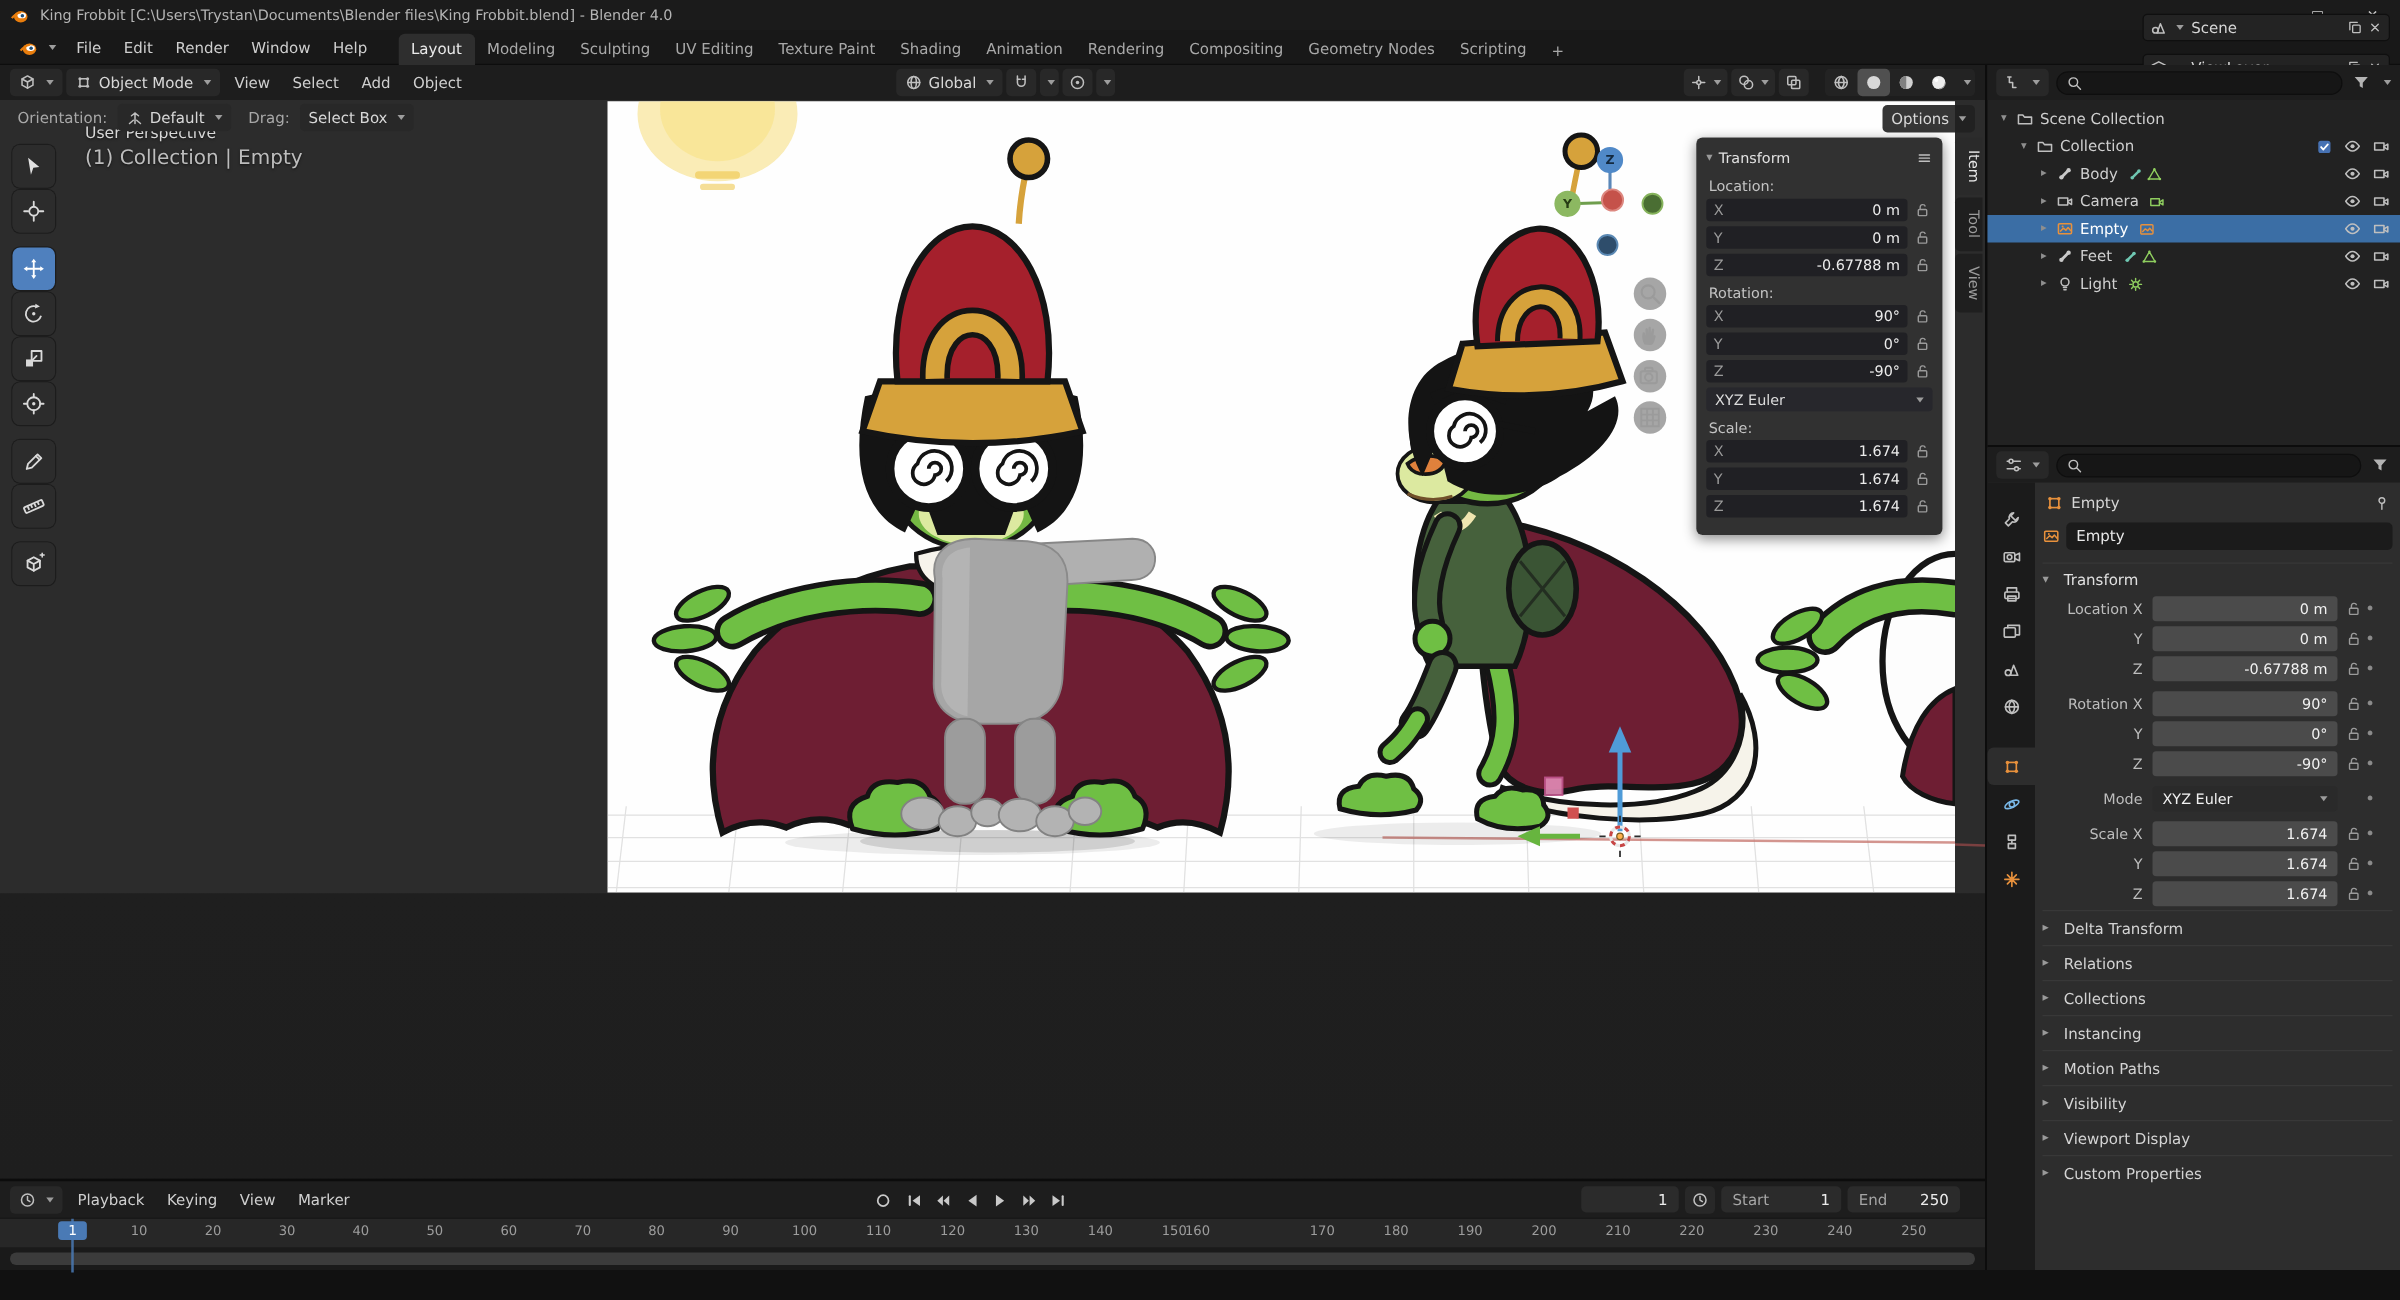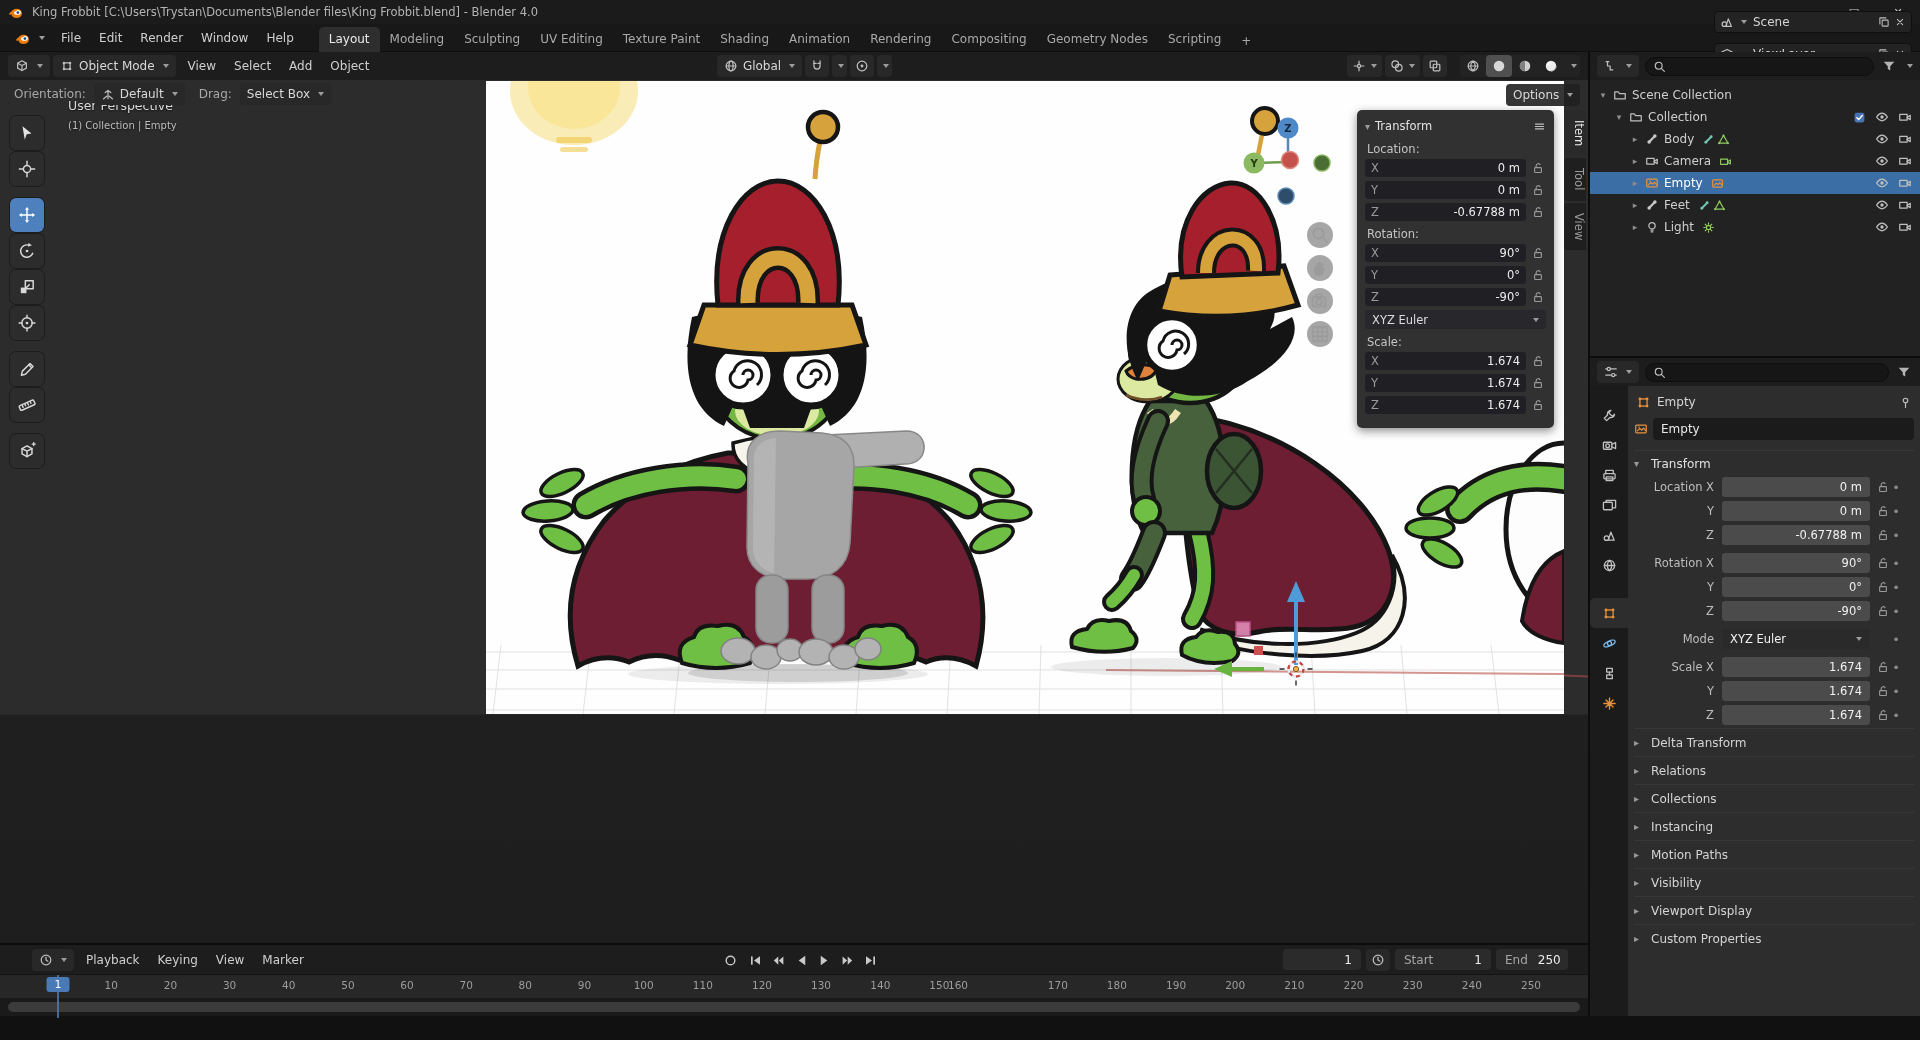--- a/index.html
+++ b/index.html
@@ -41,21 +41,21 @@
   .shade-btn { width:26px; height:22px; display:flex; align-items:center; justify-content:center; border-radius:4px; }
   .shade-btn.active { background:#505050; }
   .shade-btn.slim { width:16px; }
 
   
   #viewport { position:relative; flex:1; overflow:hidden; background:linear-gradient(180deg,#2c2c2c 0px,#2c2c2c 634px,#1f1f1f 635px,#1e1e1e 100%); }
   #ref-image { position:absolute; left:486px; top:1px; width:1078px; height:633px; background:#fefefe; overflow:hidden; }
   #tool-settings { position:absolute; left:8px; top:3px; display:flex; align-items:center; gap:8px; z-index:6; }
   .ts-label { color:#a8a8a8; margin-left:6px; }
   #vp-text { position:absolute; left:68px; top:16px; color:#d8d8d8; font-size:12.5px; text-shadow:0 1px 2px rgba(0,0,0,.6); z-index:3; line-height:20px; }
-  #vp-text .dim { color:#bdbdbd; font-size:10px; }
+  #vp-text .dim { color:#bdbdbd; font-size:16px; }
   #vp-toolbar { position:absolute; left:10px; top:36px; display:flex; flex-direction:column; gap:2px; z-index:4; }
   .tool-btn { width:34px; height:34px; background:rgba(44,44,44,.92); border-radius:6px; display:flex; align-items:center; justify-content:center; box-shadow:0 0 0 1px rgba(0,0,0,.35); }
   .tool-btn.active { background:#4f80be; }
   .tool-gap { height:8px; }
   #options-pill { position:absolute; left:1506px; top:4px; z-index:6; background:rgba(32,32,32,.9); }
   #axis-gizmo { position:absolute; left:1240px; top:34px; width:96px; height:96px; z-index:5; }
   .nav-btn { position:absolute; left:1307px; width:26px; height:26px; border-radius:50%; background:rgba(60,60,60,.45); display:flex; align-items:center; justify-content:center; z-index:5; }
   #axis-line-ext { position:absolute; left:1564px; top:595px; width:26px; height:2px; background:#7a4040; transform:rotate(2deg); }
 
   
@@ -70,21 +70,21 @@
   .np-value { margin-left:auto; color:#ececec; }
   .np-lock { width:16px; }
   .np-dropdown { height:19px; background:#27272c; border-radius:3px; display:flex; align-items:center; padding:0 7px; margin:2px 0 4px; color:#dcdcdc; }
   .np-dropdown .caret { margin-left:auto; }
   #npanel-tabs { position:absolute; left:1564px; top:30px; width:24px; display:flex; flex-direction:column; gap:2px; z-index:7; }
   .np-tab { writing-mode:vertical-rl; background:rgba(29,29,29,.85); color:#9b9b9b; padding:10px 0; width:22px; text-align:center; border-radius:4px 0 0 4px; font-size:11.5px; }
   .np-tab.active { background:#2a2a2a; color:#e6e6e6; }
 
   
   #timeline { height:73px; background:#1d1d1d; border-top:2px solid #0c0c0c; display:flex; flex-direction:column; position:relative; }
-  #tl-header { height:30px; display:flex; align-items:center; padding:0 8px; gap:3px; position:relative;margin-left:24px; }
+  #tl-header { height:30px; display:flex; align-items:center; padding:0 8px; gap:3px; position:relative; }
   #tl-menus { display:flex; }
   #tl-center { position:absolute; left:695px; top:0; height:30px; display:flex; align-items:center; gap:3px; }
   .tp-btn { width:22px; height:22px; display:flex; align-items:center; justify-content:center; border-radius:3px; }
   #tl-transport { display:flex; gap:1px; }
   #tl-right { margin-left:auto; display:flex; align-items:center; gap:5px; padding-right:12px; }
   .tl-field { height:21px; background:#2b2b2b; border-radius:4px; display:flex; align-items:center; justify-content:space-between; padding:0 9px; color:#ececec; }
   .tl-field.frame { width:78px; justify-content:flex-end; }
   .tl-field .fl { color:#a5a5a5; margin-right:10px; }
   #tl-ruler { height:24px; background:#272727; border-top:1px solid #141414; position:relative; }
   .tick { position:absolute; top:4px; font-size:10.5px; color:#9d9d9d; transform:translateX(-50%); }
@@ -860,21 +860,21 @@
                   <svg width="14" height="14" viewBox="0 0 16 16" fill="none" stroke="#bfbfbf" stroke-width="1.4" stroke-linecap="round" stroke-linejoin="round">
                     <circle cx="8" cy="8" r="5.5"></circle>
                     <path d="M8 4.8V8l2.2 1.4"></path>
                   </svg>
                 </span>
               </span>
             <div class="tl-field" style="width:96px">
                 <span class="fl">Start</span>
                 <span>1</span>
               </div>
-            <div class="tl-field" style="width:72px">
+            <div class="tl-field" style="width:90px">
                 <span class="fl">End</span>
                 <span>250</span>
               </div>
           </div>
         </div>
         <div id="tl-ruler">
           <div id="frame-marker">1</div>
         <span class="tick" style="left:58.0px">1</span>
             <span class="tick" style="left:111.2px">10</span>
             <span class="tick" style="left:170.4px">20</span>

